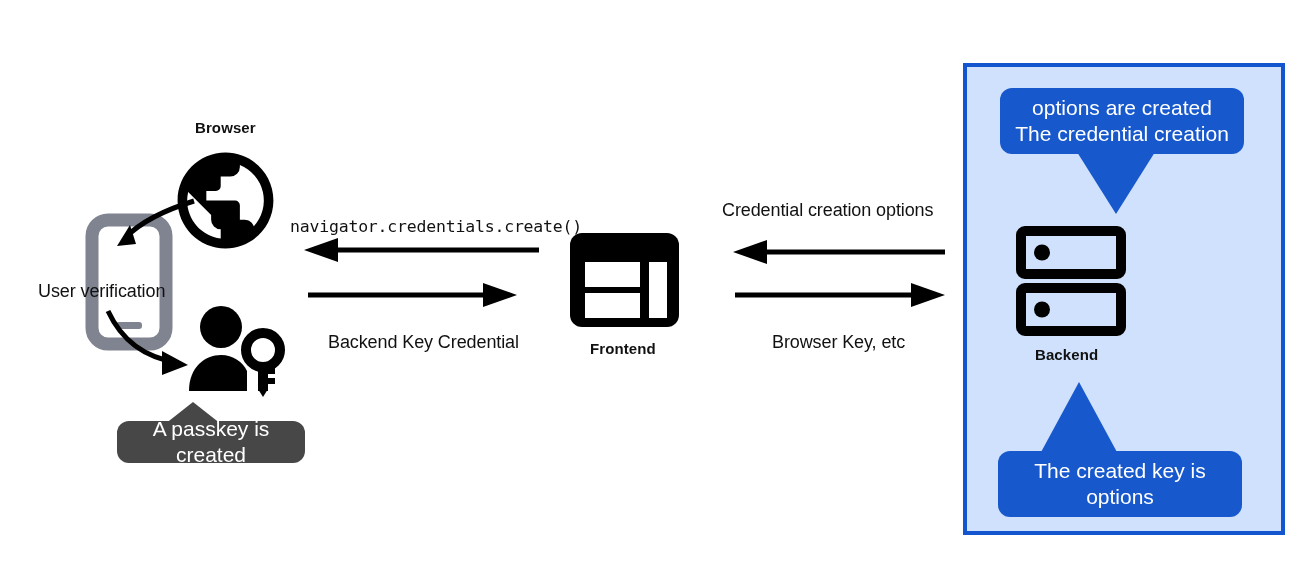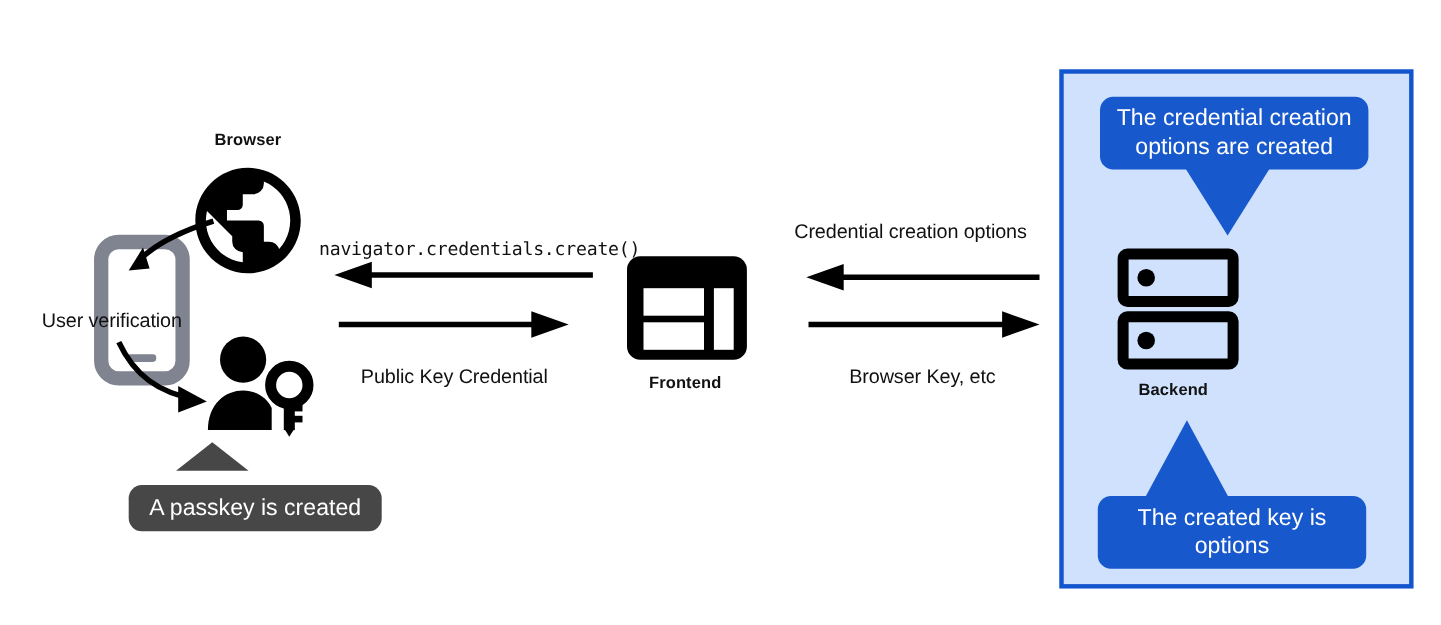--- a/index.html
+++ b/index.html
@@ -117,41 +117,41 @@
       <rect x="79" y="73" width="9" height="6" fill="#000"></rect>
       <path d="M71 84 L81 84 L76 92 Z" fill="#000"></path>
     </svg>
   </div>
 
   <div class="tail" style="left:160px; top:402px; width:66px; height:26px;">
     <svg width="66" height="26" viewBox="0 0 66 26">
       <path d="M33 0 L66 26 L0 26 Z" fill="#474747"></path>
     </svg>
   </div>
-  <div class="callout callout-dark" style="left:117px; top:441px; width:230px; height:42px;">
+  <div class="callout callout-dark" style="left:117px; top:421px; width:188px; height:42px;">
     <span>A passkey is created</span>
   </div>
 
   <div class="label label-mono" style="left:290px; top:218px;">navigator.credentials.create()</div>
 
   <div class="abs" style="left:304px; top:238px; width:235px; height:24px;">
     <svg width="235" height="24" viewBox="0 0 235 24">
       <line x1="22" y1="12" x2="235" y2="12" stroke="#000" stroke-width="5"></line>
       <path d="M0 12 L34 0 L34 24 Z" fill="#000"></path>
     </svg>
   </div>
 
   <div class="abs" style="left:308px; top:283px; width:209px; height:24px;">
     <svg width="209" height="24" viewBox="0 0 209 24">
       <line x1="0" y1="12" x2="186" y2="12" stroke="#000" stroke-width="5"></line>
       <path d="M209 12 L175 0 L175 24 Z" fill="#000"></path>
     </svg>
   </div>
 
-  <div class="label label-plain" style="left:328px; top:332px;">Public Key Credential</div>
+  <div class="label label-plain" style="left:328px; top:332px;">Backend Key Credential</div>
 
   <div class="abs" style="left:568px; top:231px; width:113px; height:98px;">
     <svg width="113" height="98" viewBox="0 0 113 98">
       <rect x="2" y="2" width="109" height="94" rx="12" ry="12" fill="#000"></rect>
       <rect x="17" y="31" width="55" height="25" fill="#fff"></rect>
       <rect x="17" y="62" width="55" height="25" fill="#fff"></rect>
       <rect x="81" y="31" width="18" height="56" fill="#fff"></rect>
     </svg>
   </div>
   <div class="label label-bold" style="left:590px; top:340px;">Frontend</div>
@@ -168,22 +168,22 @@
   <div class="abs" style="left:735px; top:283px; width:210px; height:24px;">
     <svg width="210" height="24" viewBox="0 0 210 24">
       <line x1="0" y1="12" x2="187" y2="12" stroke="#000" stroke-width="5"></line>
       <path d="M210 12 L176 0 L176 24 Z" fill="#000"></path>
     </svg>
   </div>
 
   <div class="label label-plain" style="left:772px; top:332px;">Browser Key, etc</div>
 
   <div class="callout callout-blue" style="left:1000px; top:88px; width:244px; height:66px; flex-direction:column;">
+    <span>options are created</span>
     <span>The credential creation</span>
-    <span>options are created</span>
   </div>
   <div class="tail" style="left:1077px; top:152px; width:78px; height:62px;">
     <svg width="78" height="62" viewBox="0 0 78 62">
       <path d="M0 0 L78 0 L39 62 Z" fill="#1758cc"></path>
     </svg>
   </div>
 
   <div class="abs" style="left:1016px; top:226px; width:110px; height:110px;">
     <svg width="110" height="110" viewBox="0 0 110 110">
       <rect x="5" y="5" width="100" height="43" rx="4" ry="4" fill="none" stroke="#000" stroke-width="10"></rect>

